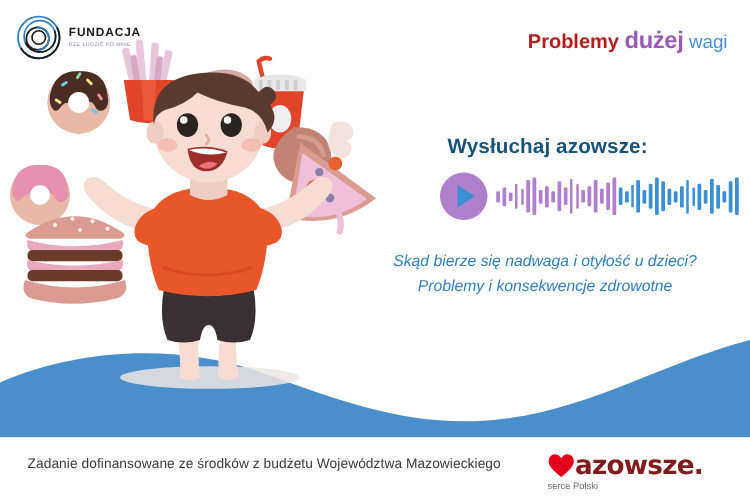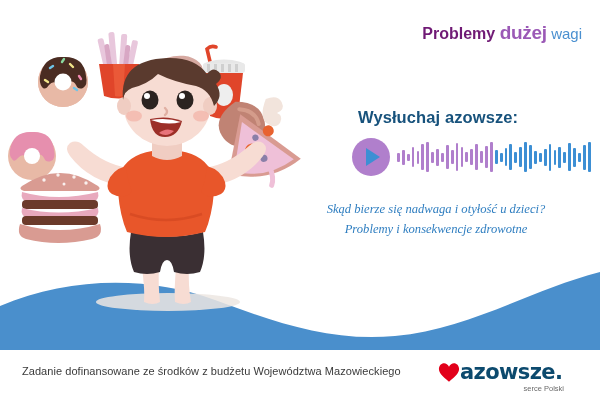--- a/index.html
+++ b/index.html
@@ -17,42 +17,42 @@
 
   
   .logo{position:absolute;left:13px;top:12px;display:flex;align-items:center;gap:6px;}
   .logo-mark{width:36px;height:36px;flex:0 0 36px;}
   .logo-txt{display:flex;flex-direction:column;justify-content:center;line-height:1;}
   .logo-title{font-size:9.5px;font-weight:bold;letter-spacing:.7px;color:#1a1a1a;}
   .logo-sub{font-size:4.2px;letter-spacing:.35px;color:#8f7fa8;margin-top:2.5px;white-space:nowrap;}
 
   
   .headline{position:absolute;right:18px;top:22px;font-size:16px;white-space:nowrap;}
-  .hl-a{color:#701a75;font-weight:600;margin-left:45px;}
+  .hl-a{color:#b91c1c;font-weight:600;margin-left:45px;}
   .hl-b{color:#9b59b6;font-weight:bold;font-size:19px;letter-spacing:-.3px;}
   .hl-c{color:#4a90d0;font-weight:400;font-size:15px;}
 
   
   .pod-title{position:absolute;left:358px;top:108px;font-size:16.5px;font-weight:bold;color:#17527c;letter-spacing:.1px;}
   .player{position:absolute;left:352px;top:138px;display:flex;align-items:center;gap:7px;}
   .play-circle{width:38px;height:38px;border-radius:50%;background:#b07fcc;display:flex;align-items:center;justify-content:center;flex:0 0 38px;}
   .play-tri{width:0;height:0;border-left:14px solid #3d8fd4;border-top:9px solid transparent;border-bottom:9px solid transparent;margin-left:4px;}
   .wavebars{display:flex;align-items:center;gap:2.1px;height:34px;}
   .wavebars i{display:block;width:2.8px;border-radius:1px;}
 
   
   .sub{position:absolute;left:286px;top:200px;width:300px;text-align:center;
-       font-style:italic;color:#2f7ec0;font-size:12.6px;line-height:1.55;font-family:Liberation Serif, serif;}
+       font-style:italic;color:#2f7ec0;font-size:12.6px;line-height:1.55;}
 
   
   .footer-note{position:absolute;left:22px;top:365px;font-size:11px;color:#3a3a3a;letter-spacing:.05px;}
   .maz{position:absolute;left:438px;top:362px;width:130px;}
-  .maz-word{font-size:21px;font-weight:bold;color:#0c4a6e;letter-spacing:-.6px;line-height:1;
+  .maz-word{font-size:21px;font-weight:bold;color:#7f1d1d;letter-spacing:-.6px;line-height:1;
             font-family:"DejaVu Sans",sans-serif;display:flex;align-items:center;}
-  .maz-sub{font-size:7.5px;color:#6a6a6a;text-align:right;margin-top:1px;padding-right:4px;}
+  .maz-sub{font-size:7.5px;color:#6a6a6a;margin-top:1px;padding-right:4px;}
 
   
   .art{position:absolute;left:0;top:0;width:330px;height:340px;}
 </style>
 </head>
 <body>
 
 <div id="poster">
 
   <svg class="wave" viewBox="0 0 600 80" preserveAspectRatio="none">
@@ -190,20 +190,35 @@
       <ellipse cx="201" cy="116" rx="8" ry="5.5" fill="#f3b7ab" opacity=".8"></ellipse>
 
       <path d="M165,108 q4,4 0,7" stroke="#e0b0a3" stroke-width="2.4" fill="none" stroke-linecap="round"></path>
 
       <path d="M150,119 q17,-4 32,2 q-4,16 -17,16 q-13,0 -15,-18 Z" fill="#9c2f28"></path>
       <path d="M151,120 q16,-3 30,2 q-15,4 -30,-2 Z" fill="#ffffff"></path>
       <path d="M159,133 q8,5 15,-2 q-8,-4 -15,2 Z" fill="#e8737a"></path>
     </g>
   </svg>
 
+  <div class="logo">
+    <svg class="logo-mark" viewBox="0 0 40 40">
+      <circle cx="20" cy="20" r="18.5" fill="none" stroke="#2f7ec0" stroke-width="1.6"></circle>
+      <circle cx="20" cy="20" r="18.5" fill="none" stroke="#1a1a1a" stroke-width="1.6" stroke-dasharray="58 58" stroke-dashoffset="10"></circle>
+      <circle cx="21" cy="19" r="14" fill="none" stroke="#2f7ec0" stroke-width="1.5"></circle>
+      <circle cx="21" cy="19" r="14" fill="none" stroke="#1a1a1a" stroke-width="1.5" stroke-dasharray="44 44" stroke-dashoffset="6"></circle>
+      <circle cx="19" cy="21" r="10" fill="none" stroke="#1a1a1a" stroke-width="1.5"></circle>
+      <circle cx="19" cy="21" r="10" fill="none" stroke="#2f7ec0" stroke-width="1.5" stroke-dasharray="31 31" stroke-dashoffset="16"></circle>
+      <circle cx="20" cy="20" r="6" fill="none" stroke="#1a1a1a" stroke-width="1.5"></circle>
+    </svg>
+    <div class="logo-txt">
+      <span class="logo-title">FUNDACJA</span>
+      <span class="logo-sub">RZE ŁUDZIĆ PO MNIE</span>
+    </div>
+  </div>
 
   <div class="headline">
     <span class="hl-a">Problemy</span>
     <span class="hl-b">dużej</span>
     <span class="hl-c">wagi</span>
   </div>
 
   <div class="pod-title">Wysłuchaj azowsze:</div>
 
   <div class="player">

